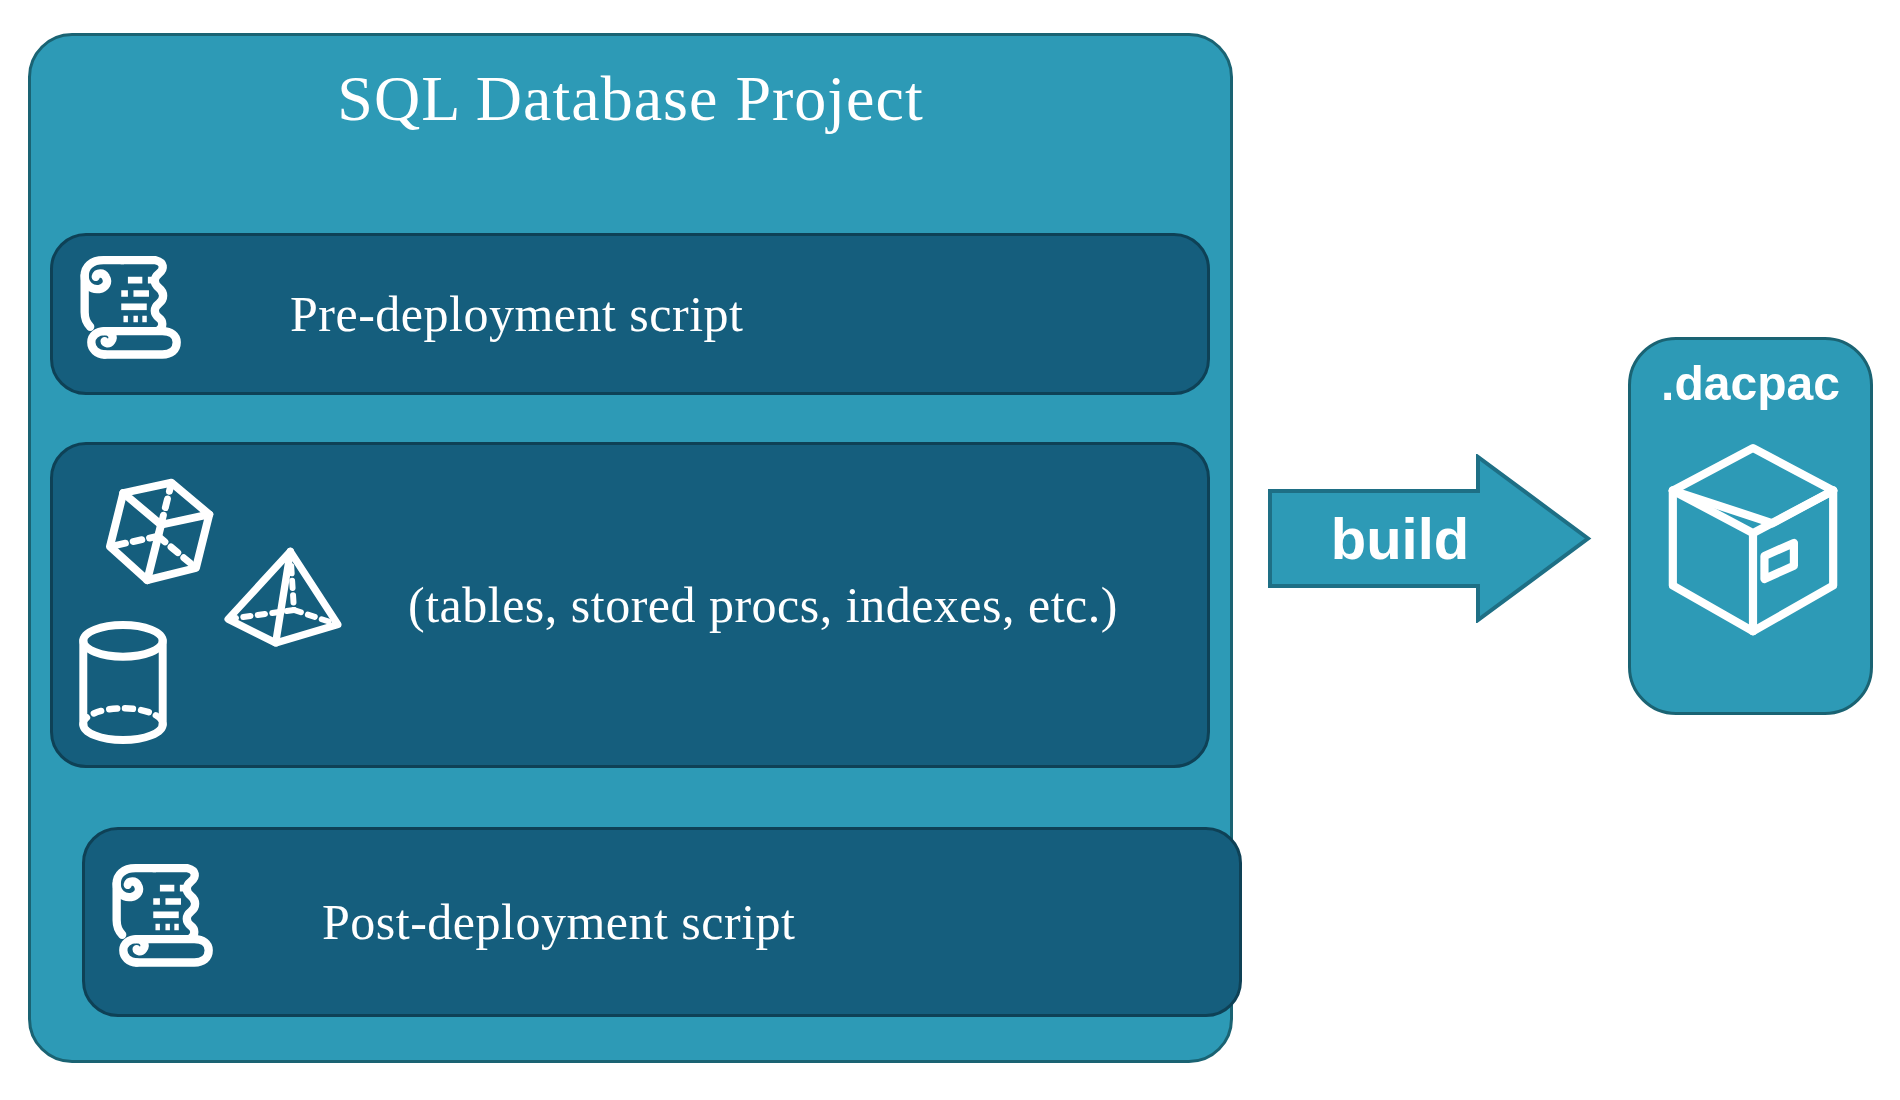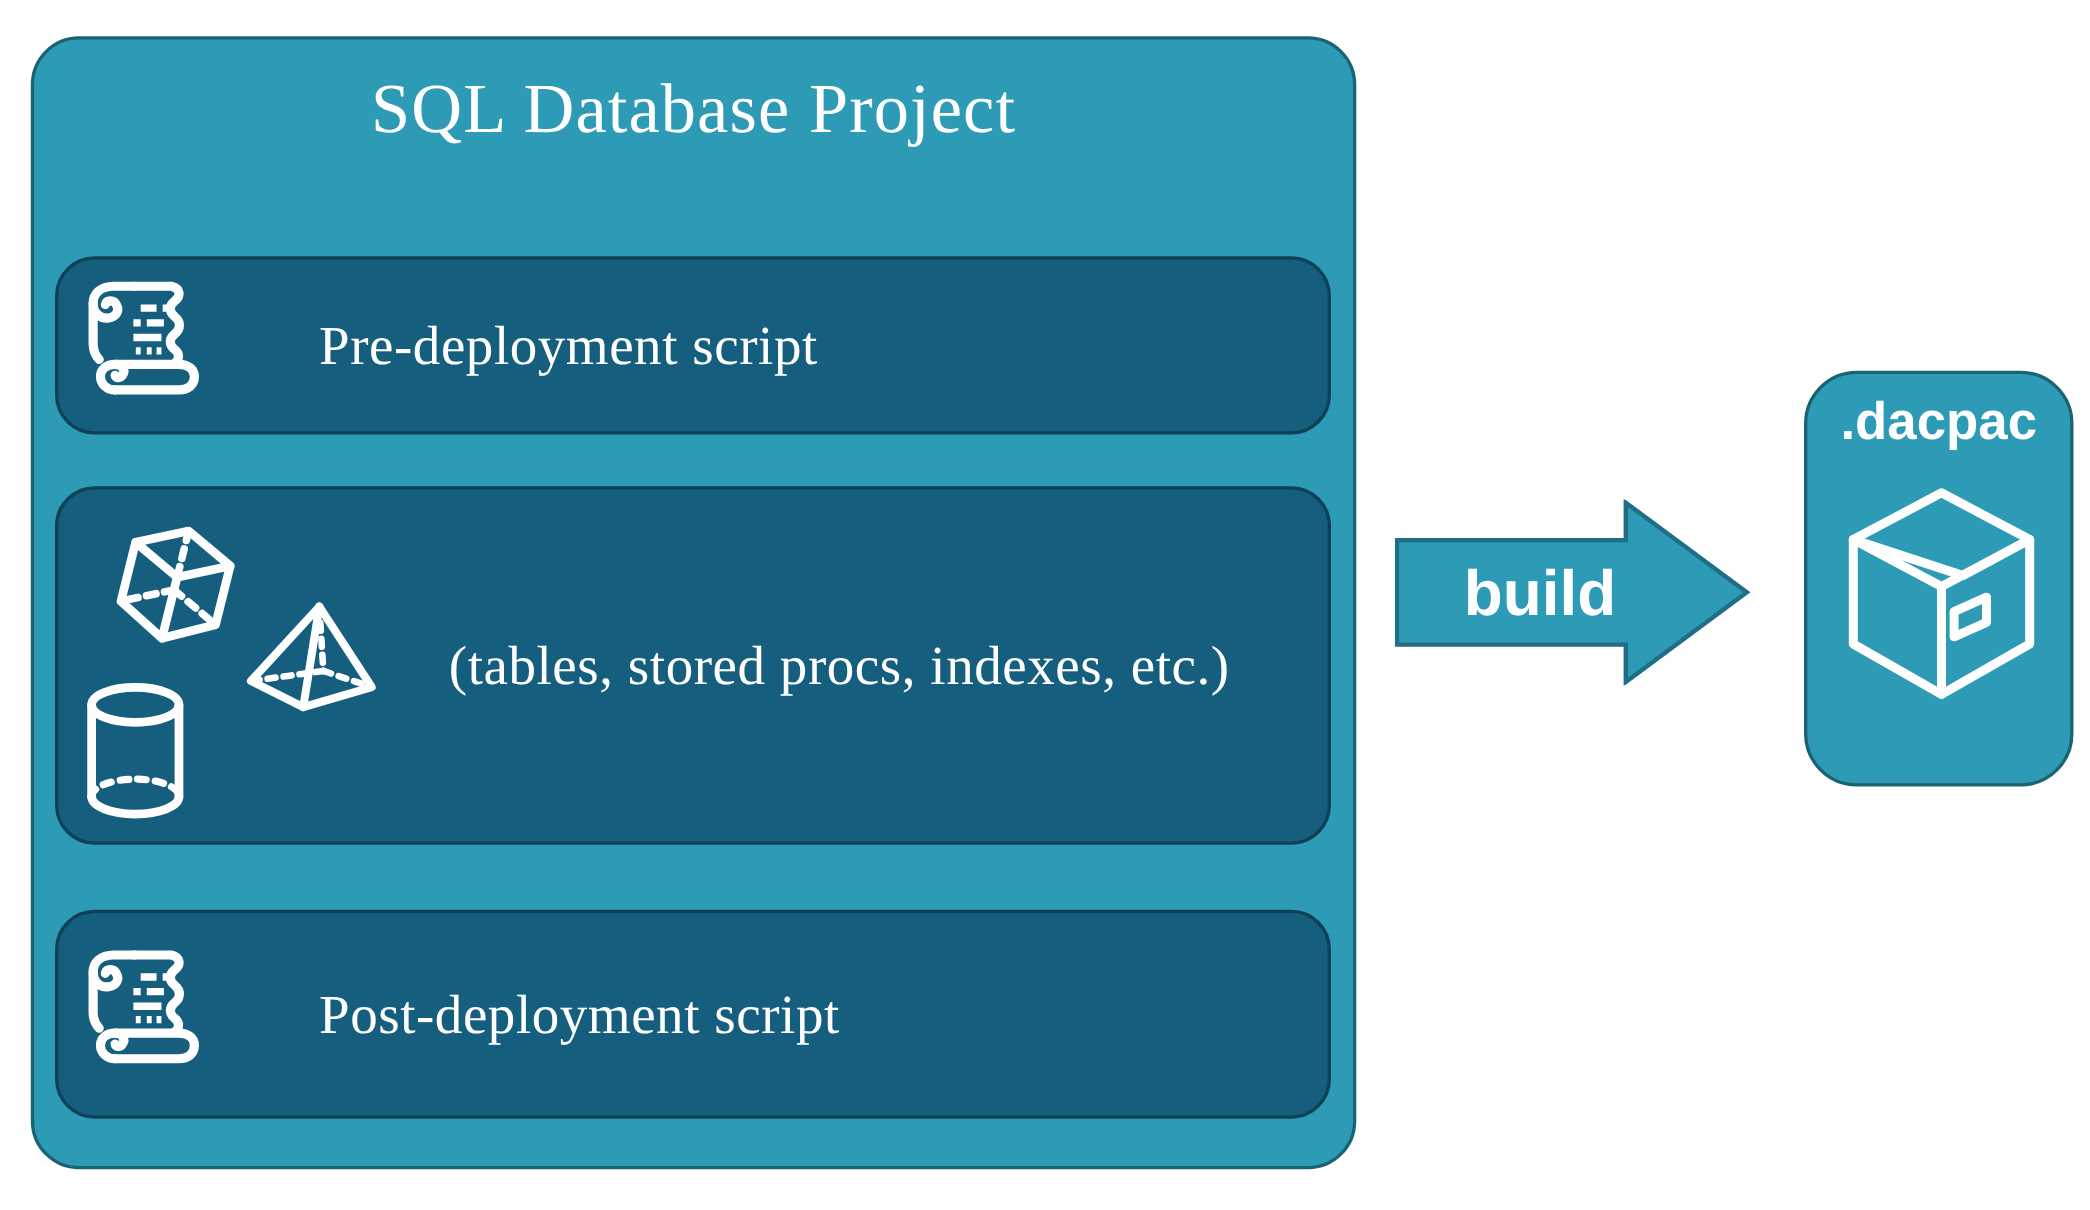--- a/index.html
+++ b/index.html
@@ -34,21 +34,21 @@
   
   .row-box{
     position:absolute;left:19px;width:1160px;
     background:var(--inner_fill);
     border:3px solid var(--inner_border);
     border-radius:36px;
     display:flex;align-items:center;
   }
   .row-1{top:172px;height:162px;margin-top:25px;}
   .row-2{top:406px;height:326px;}
-  .row-3{top:791px;height:190px;}
+  .row-3{top:791px;height:190px;margin-left:32px;}
 
   .row-label{
     color:var(--text);font-size:50px;font-weight:400;letter-spacing:0.5px;
     position:absolute;left:237px;top:0;bottom:0;
     display:flex;flex-direction:column;justify-content:center;
   }
   .row-2 .row-label{left:355px;line-height:1.38;}
 
   .scroll-svg{position:absolute;left:25px;top:50%;transform:translateY(-50%);width:122px;height:132px;}
 
@@ -63,21 +63,20 @@
     font-family:"Liberation Sans", sans-serif;
     font-size:58px;font-weight:700;fill:var(--text);
   }
 
   
   .dacpac-box{
     position:absolute;left:1628px;top:337px;width:245px;height:378px;
     background:var(--container_fill);
     border:3px solid var(--container_border);
     border-radius:48px;
-    margin-left:12px;
   }
   .dacpac-label{
     position:absolute;top:16px;left:0;right:0;text-align:center;
     color:var(--text);font-size:48px;font-weight:700;
   }
   .package-svg{position:absolute;left:32px;top:96px;width:180px;height:204px;}
 </style>
 </head>
 <body>
 

